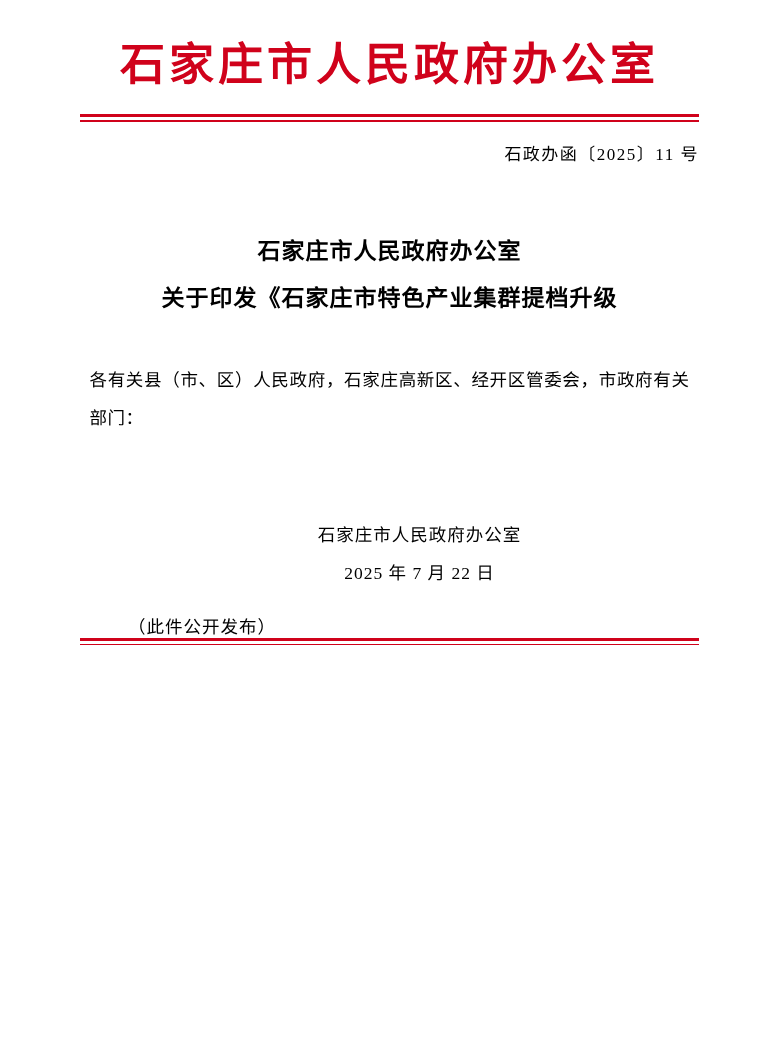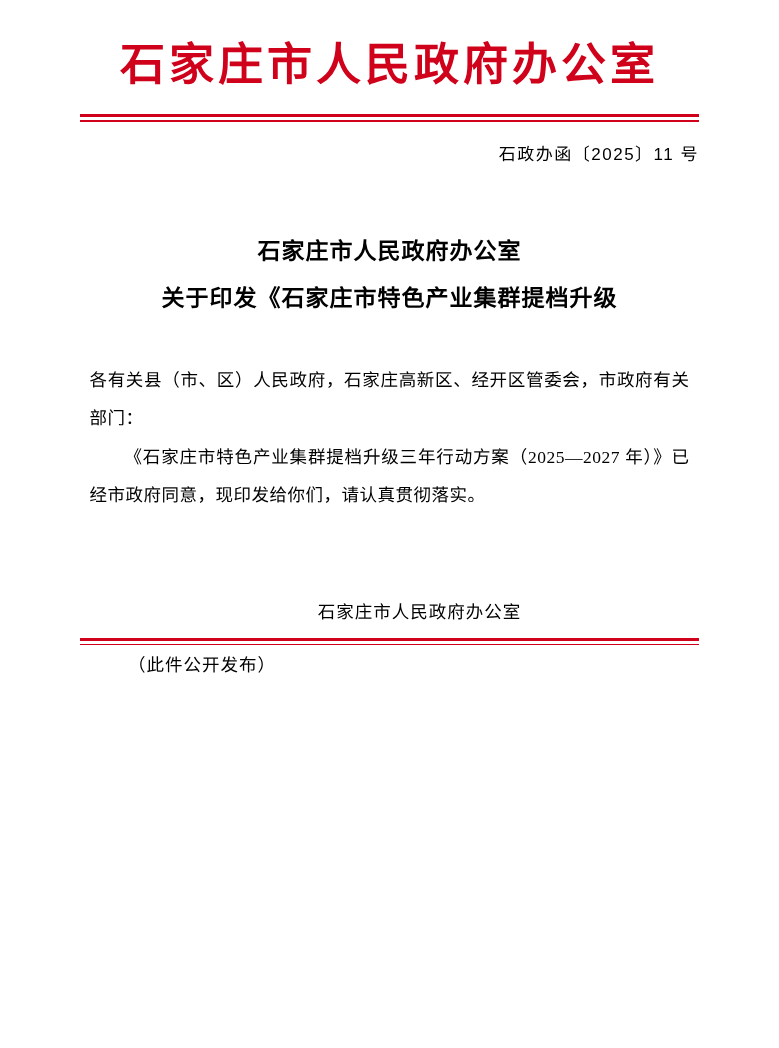--- a/index.html
+++ b/index.html
@@ -54,21 +54,21 @@
     background: #d0021b;
   }
 
   
   .docnum {
     width: 619px;
     margin: 18px auto 0 auto;
     text-align: right;
     font-size: 17px;
     letter-spacing: 1.5px;
-    font-family: Liberation Sans, sans-serif;
+    font-family: Liberation Serif, serif;
   }
 
   
   .title-block {
     margin: 62px auto 0 auto;
     width: 619px;
     text-align: center;
     font-weight: bold;
     font-size: 23px;
     line-height: 2.05;
@@ -148,25 +148,25 @@
 
   <div class="docnum">石政办函〔2025〕11 号</div>
 
   <div class="title-block">
     <div class="title-line">石家庄市人民政府办公室</div>
     <div class="title-line">关于印发《石家庄市特色产业集群提档升级</div>
   </div>
 
   <div class="body-block">
     <p class="para">各有关县（市、区）人民政府，石家庄高新区、经开区管委会，市政府有关部门：</p>
-    <p class="para indent">《石家庄市特色产业集群提档升级三年行动方案（2025—2027 年）》已经市政府同意，现印发给你们，请认真贯彻落实。</p>
   </div>
 
   <div class="signature">
     <div class="sig-line">石家庄市人民政府办公室</div>
+    <div class="sig-line">2025 年 7 月 22 日</div>
   </div>
 
   <div class="footer-note">（此件公开发布）</div>
 
   <div class="bottom-rule">
     <div class="rule-thick" style="background: rgb(208, 2, 27);"></div>
     <div class="rule-gap"></div>
     <div class="rule-thin" style="background: rgb(208, 2, 27);"></div>
   </div>
 

